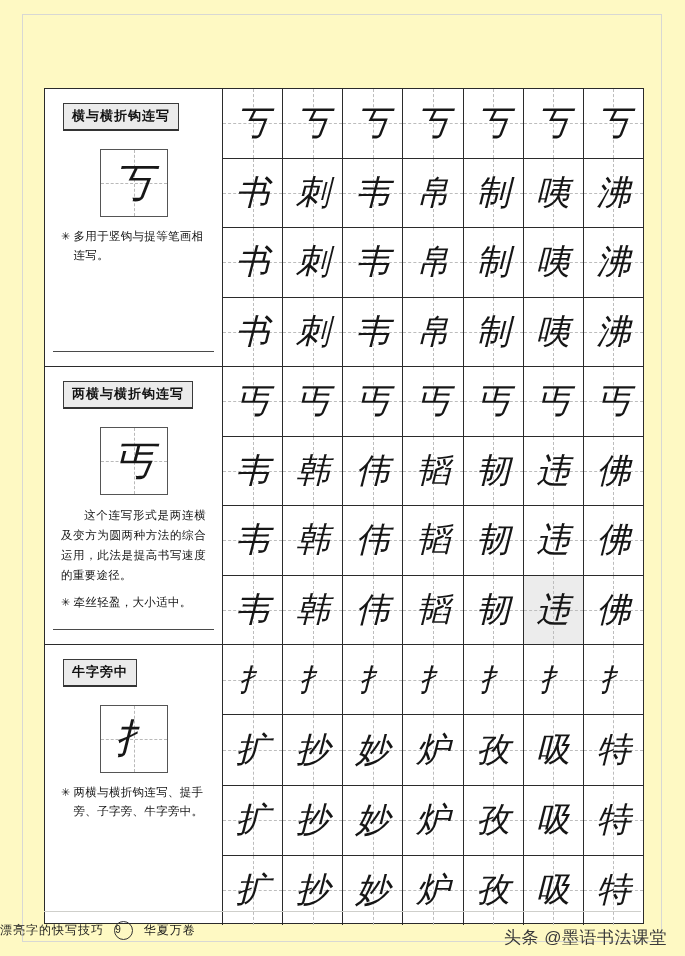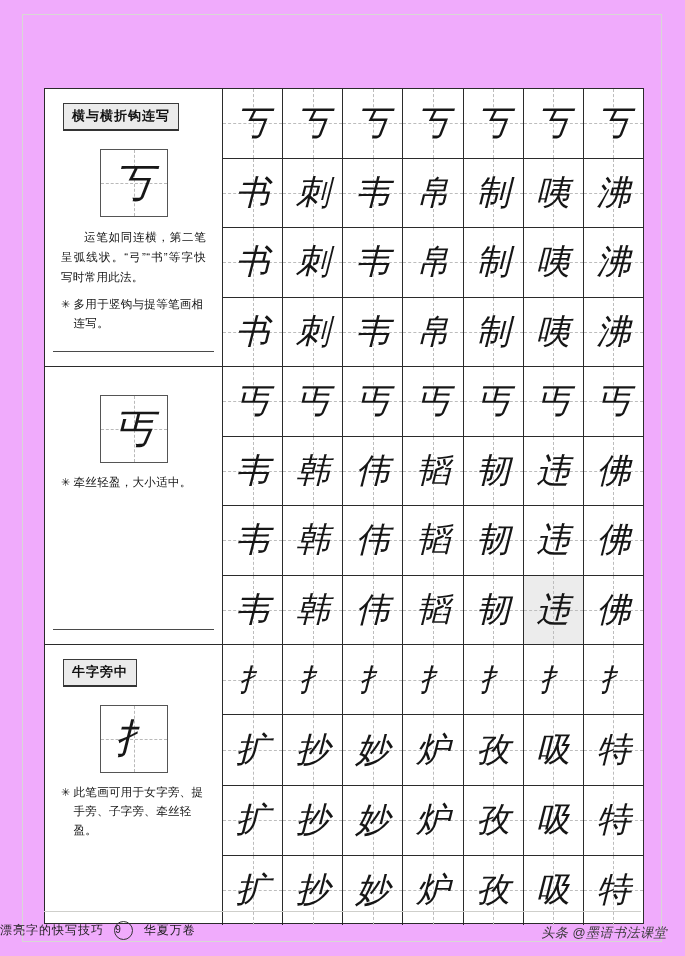--- a/index.html
+++ b/index.html
@@ -12,21 +12,21 @@
     height: 956px;
     font-family: "Liberation Sans", sans-serif;
     color: #1a1a1a;
     position: relative;
     overflow: hidden;
   }
   .page {
     position: absolute;
     left: 0; top: 0;
     width: 685px; height: 956px;
-    background: #f0abfc;
+    background: #fef9c3;
   }
   
   .page-frame {
     position: absolute;
     left: 22px; top: 14px;
     width: 640px; height: 928px;
     border: 1px solid #d8d8d4;
     box-sizing: border-box;
   }
   .sheet {
@@ -190,44 +190,42 @@
   }
   .footer-rule {
     position: absolute;
     left: 44px; right: 44px;
     bottom: 44px;
     border-bottom: 1px solid #cfcfcb;
   }
   .watermark {
     position: absolute;
     right: 18px;
-    bottom: 14px;
-    font-size: 13px;
+    bottom: 7px;
+    font-size: 17px;
     color: #3a3a3a;
     letter-spacing: 0.5px;
-    font-style: italic;
   }
 </style>
 </head>
 <body>
 
 <div class="page">
   <div class="page-frame"></div>
 
   <div class="sheet">
 
     <div class="block">
       <div class="left-col">
         <div class="title-tag">横与横折钩连写</div>
         <div class="model-box">
           <div class="dash-v"></div>
           <div class="dash-h"></div>
           <div class="model-glyph">丂</div>
         </div>
-        <div class="desc">运笔如同连横，第二笔呈弧线状。“弓”“书”等字快写时常用此法。</div>
         <div class="note">
           <span class="star">✳</span>
           <span>多用于竖钩与提等笔画相连写。</span>
         </div>
         <div class="underline-rule"></div>
       </div>
       <div class="grid">
         <div class="grid-row">
           <div class="cell">
               <span class="cv"></span>
@@ -374,25 +372,27 @@
               <span class="cv"></span>
               <span class="ch"></span>
               <span class="glyph">沸</span>
             </div>
         </div>
       </div>
     </div>
 
     <div class="block">
       <div class="left-col">
+        <div class="title-tag">两横与横折钩连写</div>
         <div class="model-box">
           <div class="dash-v"></div>
           <div class="dash-h"></div>
           <div class="model-glyph">丐</div>
         </div>
+        <div class="desc">这个连写形式是两连横及变方为圆两种方法的综合运用，此法是提高书写速度的重要途径。</div>
         <div class="note">
           <span class="star">✳</span>
           <span>牵丝轻盈，大小适中。</span>
         </div>
         <div class="underline-rule"></div>
       </div>
       <div class="grid">
         <div class="grid-row">
           <div class="cell">
               <span class="cv"></span>
@@ -547,21 +547,21 @@
     <div class="block">
       <div class="left-col">
         <div class="title-tag">牛字旁中</div>
         <div class="model-box">
           <div class="dash-v"></div>
           <div class="dash-h"></div>
           <div class="model-glyph">扌</div>
         </div>
         <div class="note">
           <span class="star">✳</span>
-          <span>此笔画可用于女字旁、提手旁、子字旁、牵丝轻盈。</span>
+          <span>两横与横折钩连写、提手旁、子字旁、牛字旁中。</span>
         </div>
       </div>
       <div class="grid">
         <div class="grid-row">
           <div class="cell">
               <span class="cv"></span>
               <span class="ch"></span>
               <span class="glyph small">扌</span>
             </div>
           <div class="cell">

